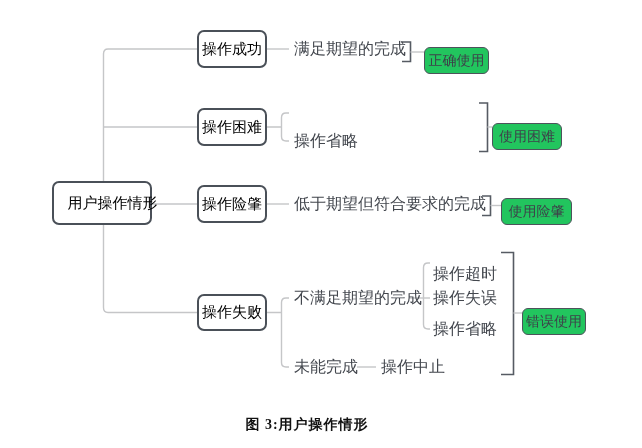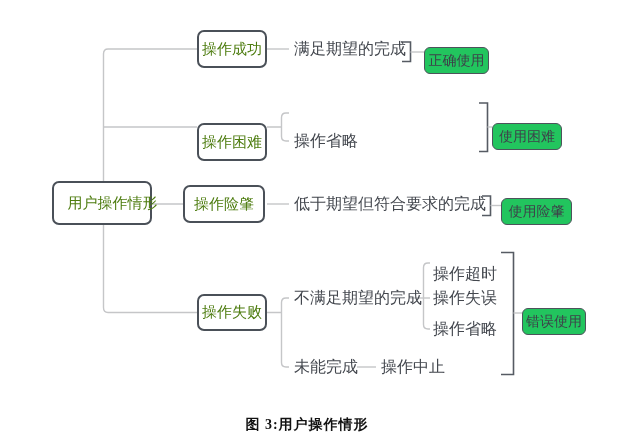--- a/index.html
+++ b/index.html
@@ -17,21 +17,21 @@
   .node {
     position: absolute;
     box-sizing: border-box;
     border: 2px solid #4a5058;
     border-radius: 7px;
     background: #ffffff;
     display: flex;
     align-items: center;
     justify-content: center;
     font-size: 15px;
-    color: #4d7c0f;
+    color: #000000;
     white-space: nowrap;
   }
   .terminal {
     position: absolute;
     box-sizing: border-box;
     border: 1.6px solid #4d535b;
     border-radius: 6px;
     background: #22c55e;
     display: flex;
     align-items: center;
@@ -88,22 +88,22 @@
     <path class="conn" d="M487.5,127 H492"></path>
     <path class="bracket" d="M482,196 H490.5 V215.5 H482"></path>
     <path class="conn" d="M490.5,205.5 H501"></path>
     <path class="bracket" d="M501,252.5 H513.5 V374.5 H501"></path>
     <path class="conn" d="M513.5,313 H522"></path>
   </svg>
 
   <div class="node" style="left:52px; top:181px; width:100px; height:44px;padding-left:21px;">用户操作情形</div>
 
   <div class="node" style="left:197px; top:30px; width:70px; height:38px;">操作成功</div>
-  <div class="node" style="left:197px; top:108px; width:70px; height:38px;margin-top:15px;">操作困难</div>
-  <div class="node" style="left:183px; top:185px; width:82px; height:38px;">操作险肇</div>
+  <div class="node" style="left:197px; top:108px; width:70px; height:38px;">操作困难</div>
+  <div class="node" style="left:197px; top:185px; width:70px; height:38px;">操作险肇</div>
   <div class="node" style="left:197px; top:294px; width:70px; height:37px;">操作失败</div>
 
   <div class="label" style="left:294px; top:49px;">满足期望的完成</div>
   <div class="label" style="left:294px; top:141px;">操作省略</div>
   <div class="label" style="left:294px; top:204px;">低于期望但符合要求的完成</div>
   <div class="label" style="left:294px; top:298px;">不满足期望的完成</div>
   <div class="label" style="left:294px; top:367px;">未能完成</div>
 
   <div class="label" style="left:433px; top:274px;">操作超时</div>
   <div class="label" style="left:433px; top:298px;">操作失误</div>

